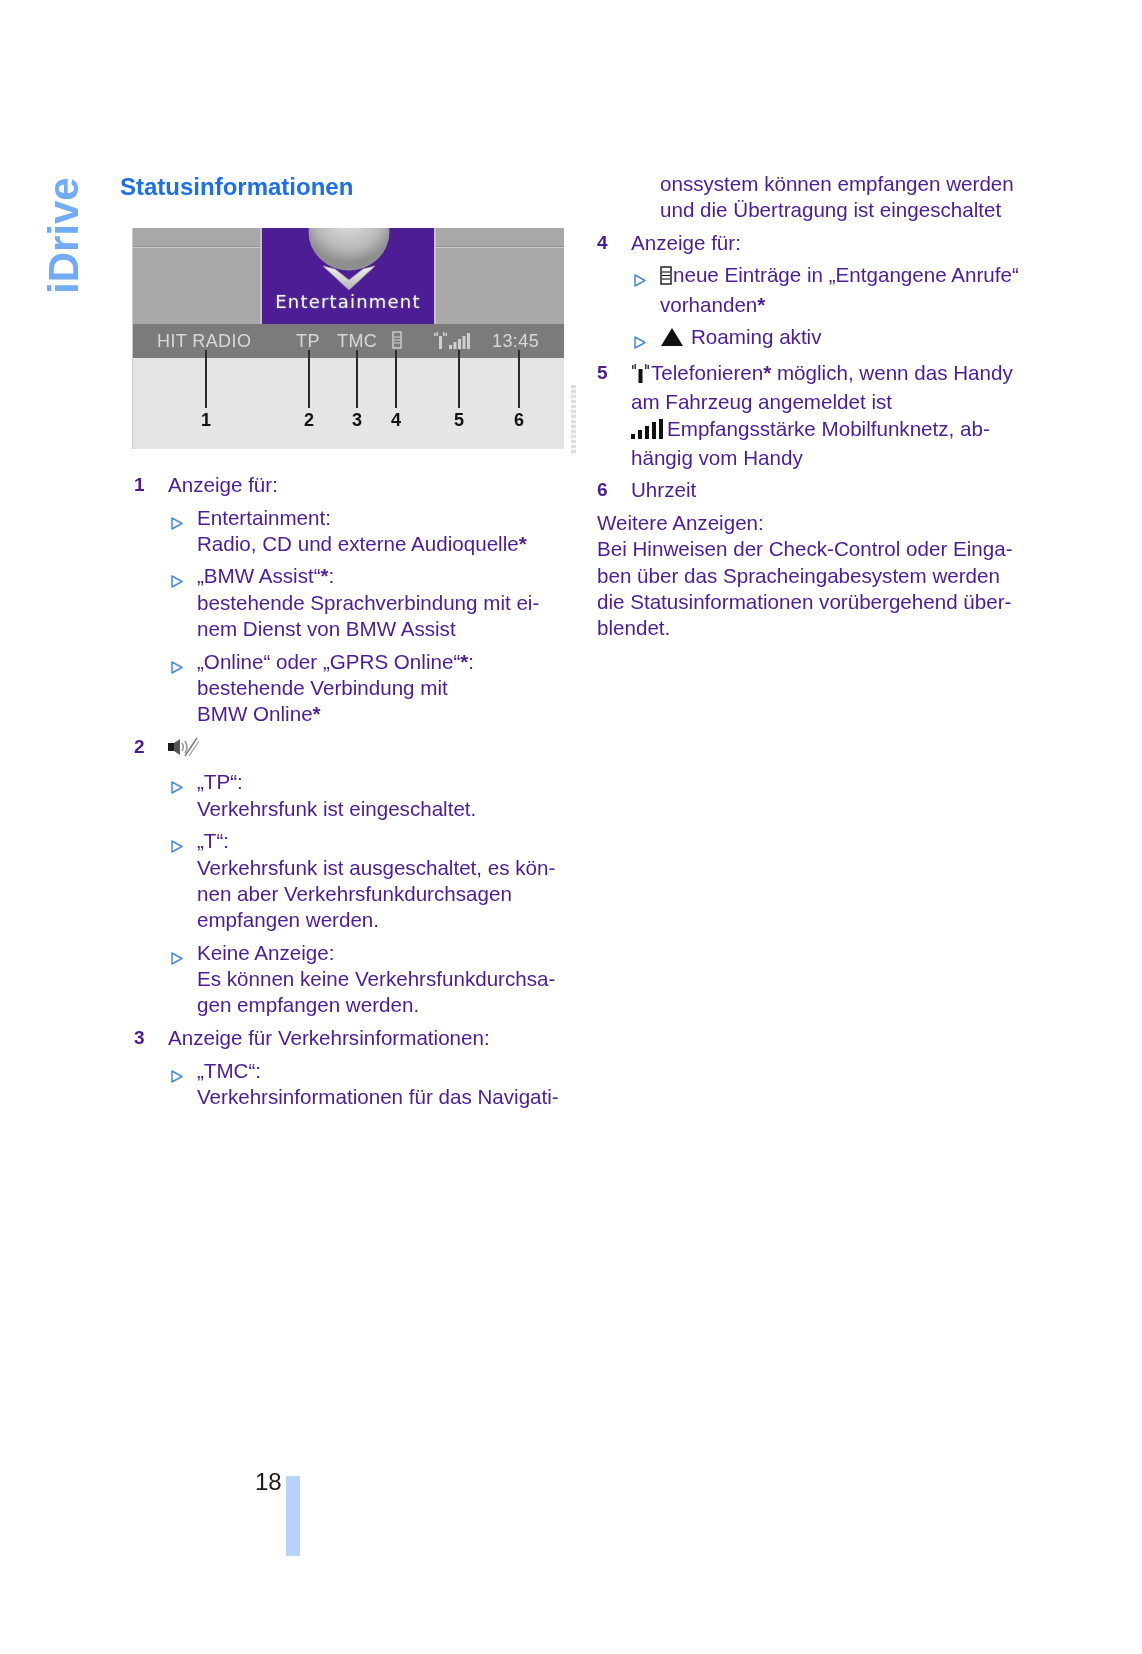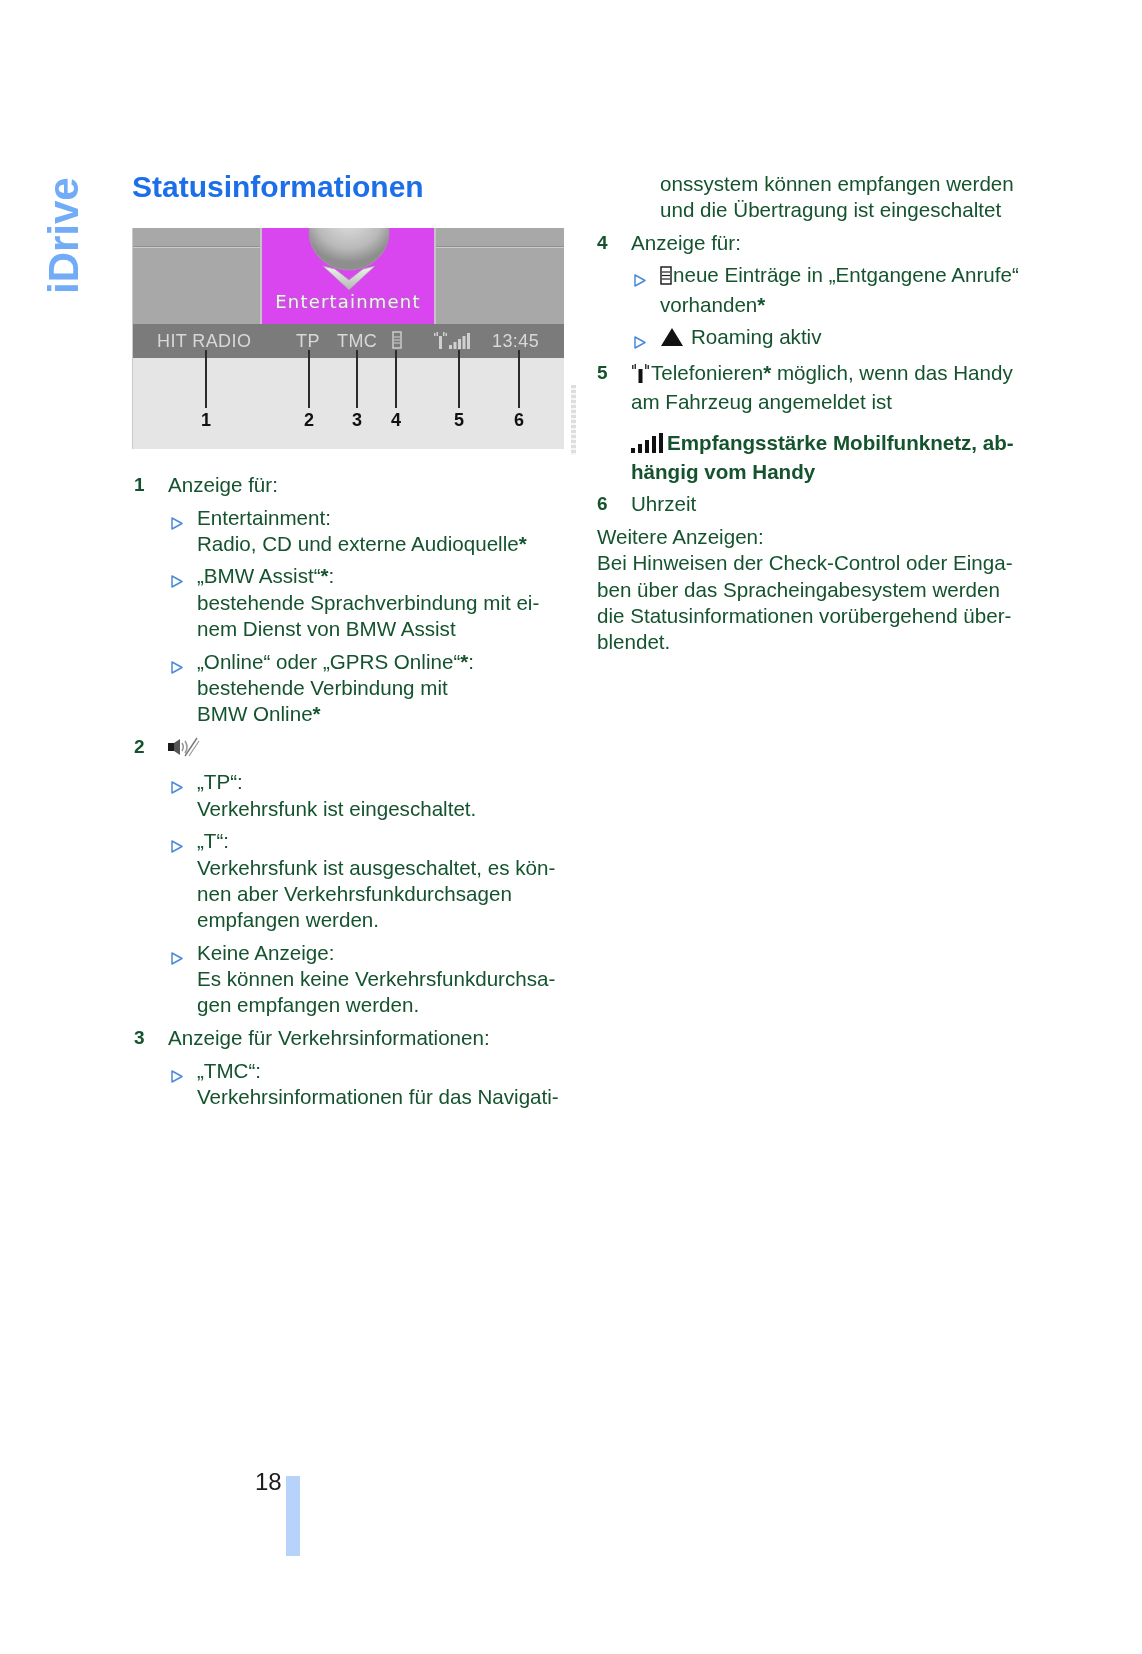--- a/index.html
+++ b/index.html
@@ -8,35 +8,35 @@
     font-family: "Liberation Sans", sans-serif; color: #1b1b1b;
   }
   
   .side-label {
     position: absolute; left: 44px; top: 174px; width: 40px; height: 120px;
     writing-mode: vertical-rl; transform: rotate(180deg);
     font-family: "Liberation Sans", sans-serif; font-weight: bold; font-size: 42px; line-height: 40px;
     color: #72acf6; white-space: nowrap;
   }
   .title {
-    position: absolute; left: 132px; top: 170px;
-    font-family: "Liberation Sans", sans-serif; font-weight: bold; font-size: 30px; line-height: 34px;
+    position: absolute; left: 120px; top: 170px;
+    font-family: "Liberation Sans", sans-serif; font-weight: bold; font-size: 24px; line-height: 34px;
     color: #1c6fe8; white-space: nowrap;
   }
 
   
   .fig {
     position: absolute; left: 132px; top: 228px; width: 431px; height: 221px;
     background: #e5e5e5; overflow: hidden; border-left: 1px solid #c9c9c9;
     font-family: "DejaVu Sans", sans-serif;
   }
   .fig-top { position: absolute; left: 0; top: 0; width: 431px; height: 96px; background: #a6a6a6; }
   .tile { position: absolute; top: 0; height: 96px; }
   .tile-left { left: 0; width: 126px; background: #a8a8a8; }
-  .tile-mid { left: 127px; width: 176px; background: #d946ef; border-left: 2px solid #c4c4c4; border-right: 2px solid #c4c4c4; box-sizing: border-box; padding-left: 24px; }
+  .tile-mid { left: 127px; width: 176px; background: #4c1d95; border-left: 2px solid #c4c4c4; border-right: 2px solid #c4c4c4; box-sizing: border-box; padding-left: 24px; }
   .tile-right { left: 303px; width: 128px; background: #a8a8a8; }
   .hline { position: absolute; left: 0; top: 18px; width: 100%; height: 1px; background: #8f8f8f; }
   .hline2 { position: absolute; left: 0; top: 19px; width: 100%; height: 1px; background: #cdcdcd; }
   .emblem { position: absolute; left: 37px; top: 0; }
   .tile-label {
     position: absolute; left: 0; top: 63px; width: 172px; text-align: center;
     font-size: 18px; line-height: 22px; letter-spacing: 1.2px; color: #f3f3f3;
     text-shadow: 0 0 2px #8a8a8a; white-space: nowrap;
   }
   .fig-status { position: absolute; left: 0; top: 96px; width: 431px; height: 34px; background: #7b7b7b; }
@@ -50,26 +50,26 @@
   .callout {
     position: absolute; top: 52px; width: 24px; text-align: center;
     font-family: "Liberation Sans", sans-serif; font-weight: bold; font-size: 18px; line-height: 20px; color: #111;
   }
   .watermark {
     position: absolute; left: 571px; top: 385px; width: 5px; height: 70px;
     background: repeating-linear-gradient(to bottom, #cfcfcf 0 3px, #f2f2f2 3px 5px); opacity: 0.7;
   }
 
   
-  .col { position: absolute; font-size: 20.6px; line-height: 26.3px; color: #14532d; }
+  .col { position: absolute; font-size: 20.6px; line-height: 26.3px; color: #4c1d95; }
   .col-left { left: 134px; top: 472px; width: 440px; }
   .col-right { left: 597px; top: 171px; width: 440px; }
   .blk { position: relative; margin-top: 6.3px; }
   .blk.first { margin-top: 0; }
-  .blk.tight { margin-top: 14px; font-weight: bold; }
+  .blk.tight { margin-top: 0; }
   .num { position: absolute; left: 0; top: 0; font-weight: bold; font-size: 19px; }
   .ntext { display: block; margin-left: 34px; white-space: pre; }
   .tri { position: absolute; left: 37px; top: 5px; width: 12px; height: 13px; }
   .btext { display: block; margin-left: 63px; white-space: pre; }
   .plain { display: block; white-space: pre; }
   .ico { display: inline-block; vertical-align: -3px; margin-right: 3px; }
   .star { font-weight: bold; }
 
   .pg-num {
     position: absolute; left: 255px; top: 1471px; font-size: 24px; line-height: 22px; color: #1b1b1b;

